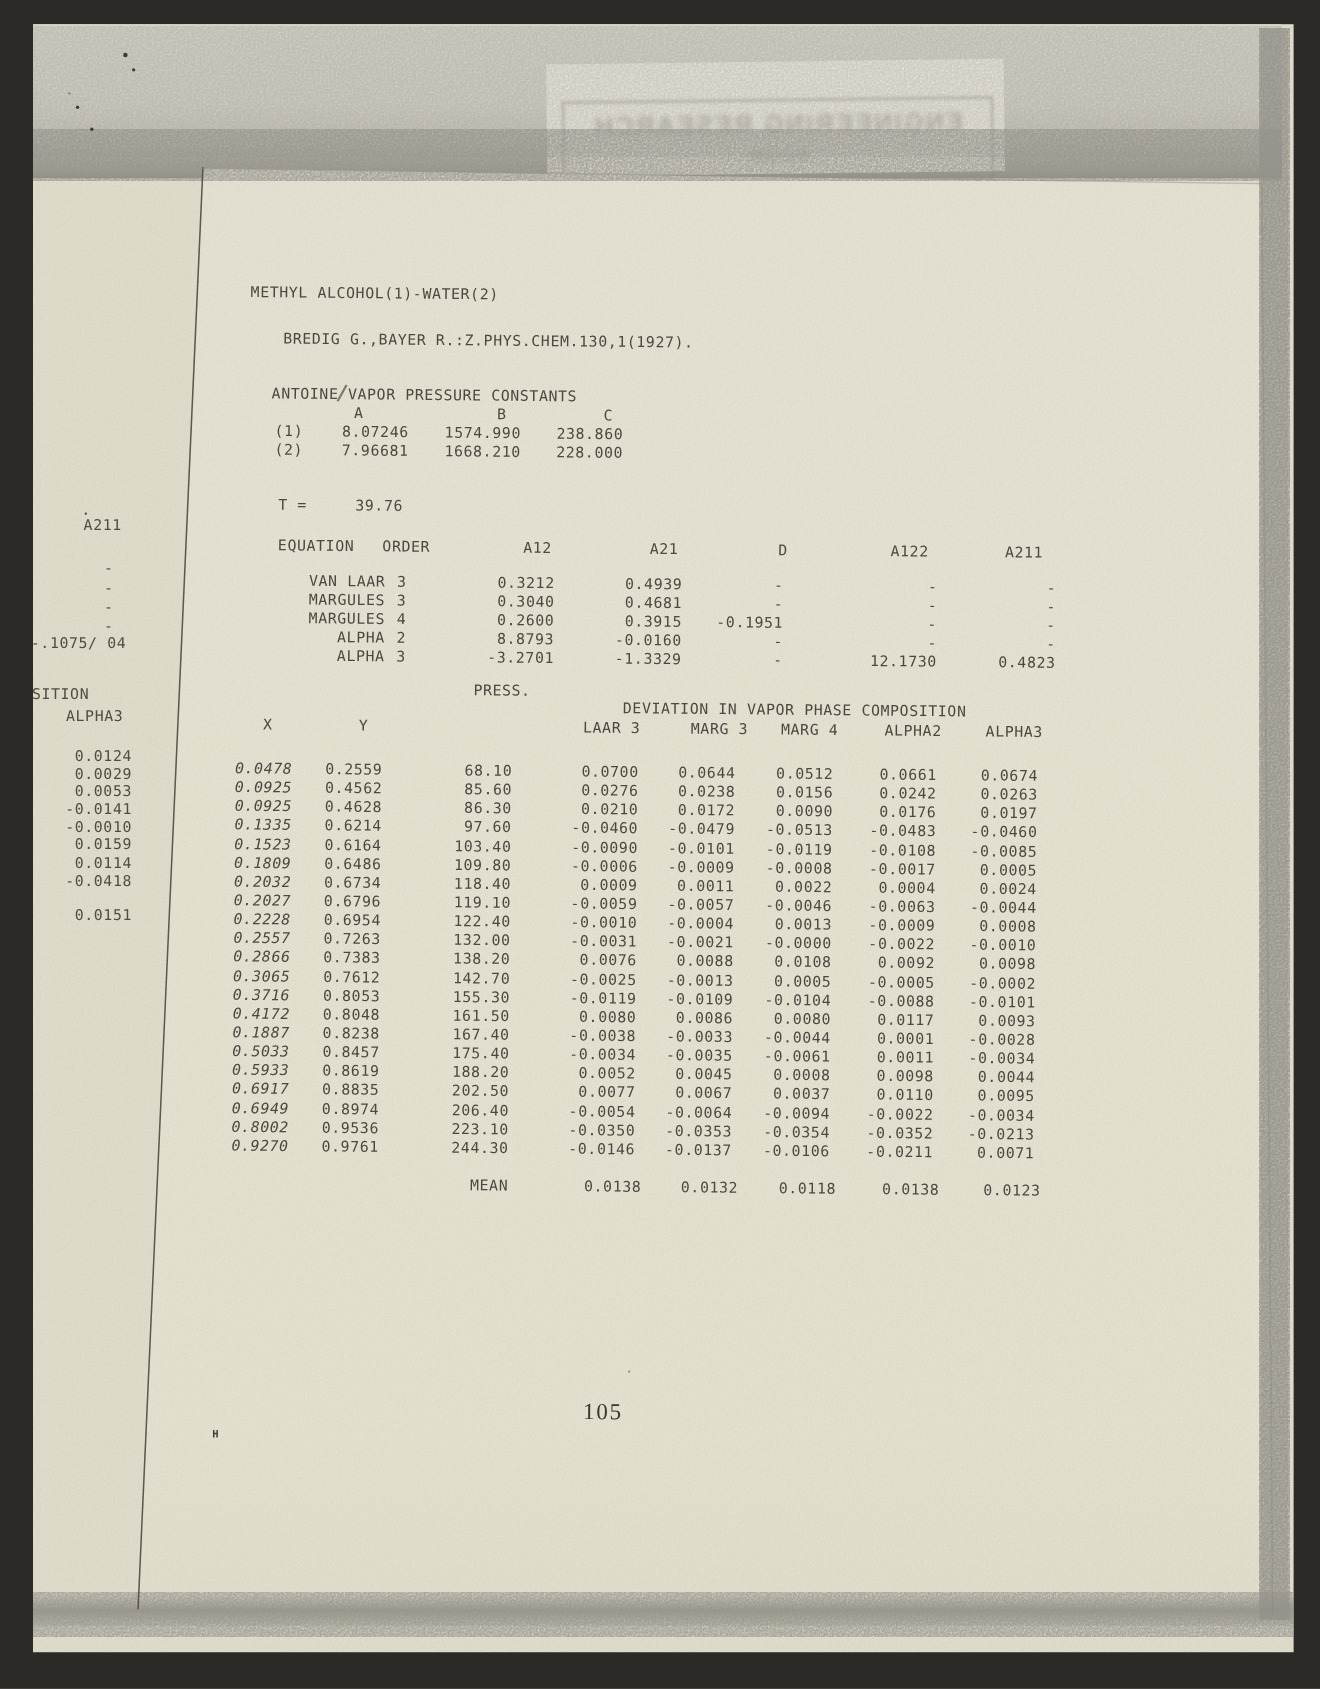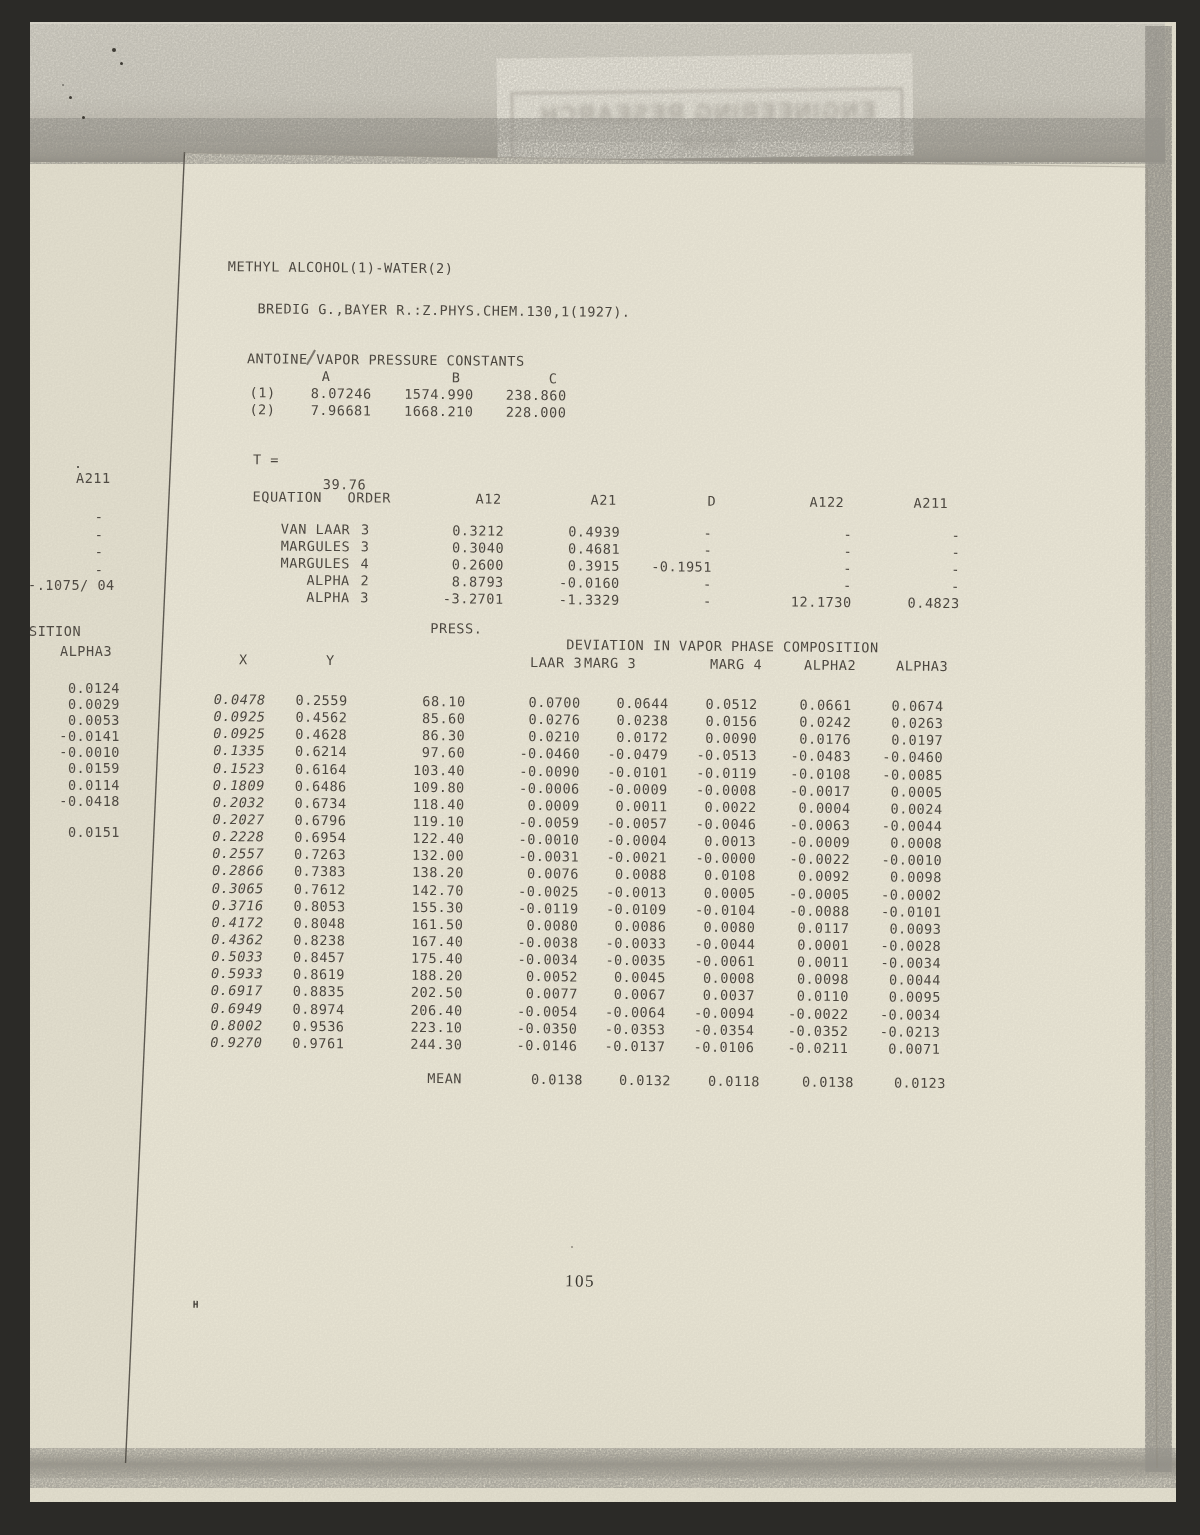--- a/index.html
+++ b/index.html
@@ -46,22 +46,22 @@
   .dr{height:17.15px;}
   .d0{width:50px;font-style:italic;} .d1{width:84px;} .d2{width:118px;} .d3{width:115px;}
   .d4{width:88px;} .d5{width:89px;} .d6{width:94px;} .d7{width:92px;}
   .ar{height:16.6px;}
   .a0{width:34px;text-align:left !important;} .a1{width:88px;} .a2{width:102px;} .a3{width:93px;}
   .mean-label{padding-right:6px;}
   .hdr{position:absolute;white-space:pre;}
   .lv{height:16.1px;text-align:right;}
   .ld{height:17.5px;text-align:center;}
 
-  .pageno{position:absolute;left:575px;top:1268px;font-family:"Liberation Serif",serif;
-          font-size:17px;letter-spacing:1.5px;color:#312e28;}
+  .pageno{position:absolute;left:540px;top:1268px;font-family:"Liberation Serif",serif;
+          font-size:21px;letter-spacing:1.5px;color:#312e28;}
   .hmark{position:absolute;left:203px;top:1299px;font-size:9.5px;font-weight:bold;color:#3a362f;}
 
   .speck{position:absolute;border-radius:50%;background:#3d3a33;}
   .pen-slash{position:absolute;left:311px;top:348px;width:2px;height:17px;
              background:#57514a;opacity:0.75;transform:rotate(28deg);}
 
   .band-bottom{position:absolute;left:30px;top:1450px;width:1146px;height:28px;
                background:linear-gradient(180deg,rgba(92,88,79,0) 0%,rgba(92,88,79,0.5) 50%,rgba(125,121,110,0.22) 100%);}
   .strip-right-tint{position:absolute;left:1146px;top:26px;width:25px;height:1446px;
                     background:rgba(142,138,127,0.38);}
@@ -129,21 +129,21 @@
 
           <div class="row ar">
             <span class="a0">(2)</span>
             <span class="a1">7.96681</span>
             <span class="a2">1668.210</span>
             <span class="a3">228.000</span>
           </div>
         </div>
 
       <div class="t-line" style="left:255px;top:451px;">T =</div>
-      <div class="t-line" style="left:325px;top:475px;text-align:center;">39.76</div>
+      <div class="t-line" style="left:325px;top:451px;text-align:center;">39.76</div>
 
       <div class="hdr" style="left:255px;top:488px;">EQUATION</div>
       <div class="hdr" style="left:350px;top:488px;">ORDER</div>
       <div class="hdr" style="left:478px;top:488px;">A12</div>
       <div class="hdr" style="left:593px;top:488px;">A21</div>
       <div class="hdr" style="left:710px;top:488px;">D</div>
       <div class="hdr" style="left:812px;top:488px;">A122</div>
       <div class="hdr" style="left:916px;top:488px;">A211</div>
       <div class="abs" style="left:253px;top:520px;">
 
@@ -196,21 +196,21 @@
             <span class="e5">12.1730</span>
             <span class="e6">0.4823</span>
           </div>
         </div>
 
       <div class="t-line" style="left:570px;top:633px;">DEVIATION IN VAPOR PHASE COMPOSITION</div>
       <div class="hdr" style="left:243px;top:651px;">X</div>
       <div class="hdr" style="left:330px;top:651px;">Y</div>
       <div class="hdr" style="left:434px;top:618px;text-align:right;">PRESS.</div>
       <div class="hdr" style="left:534px;top:651px;">LAAR 3</div>
-      <div class="hdr" style="left:588px;top:651px;">MARG 3</div>
+      <div class="hdr" style="left:632px;top:651px;">MARG 3</div>
       <div class="hdr" style="left:714px;top:651px;">MARG 4</div>
       <div class="hdr" style="left:808px;top:651px;">ALPHA2</div>
       <div class="hdr" style="left:900px;top:651px;">ALPHA3</div>
 
       <div class="abs" style="left:218px;top:691px;">
 
           <div class="row dr">
             <span class="d0">0.0478</span>
             <span class="d1">0.2559</span>
             <span class="d2">68.10</span>
@@ -358,21 +358,21 @@
             <span class="d1">0.8048</span>
             <span class="d2">161.50</span>
             <span class="d3">0.0080</span>
             <span class="d4">0.0086</span>
             <span class="d5">0.0080</span>
             <span class="d6">0.0117</span>
             <span class="d7">0.0093</span>
           </div>
 
           <div class="row dr">
-            <span class="d0">0.4362</span>
+            <span class="d0">0.1887</span>
             <span class="d1">0.8238</span>
             <span class="d2">167.40</span>
             <span class="d3">-0.0038</span>
             <span class="d4">-0.0033</span>
             <span class="d5">-0.0044</span>
             <span class="d6">0.0001</span>
             <span class="d7">-0.0028</span>
           </div>
 
           <div class="row dr">

